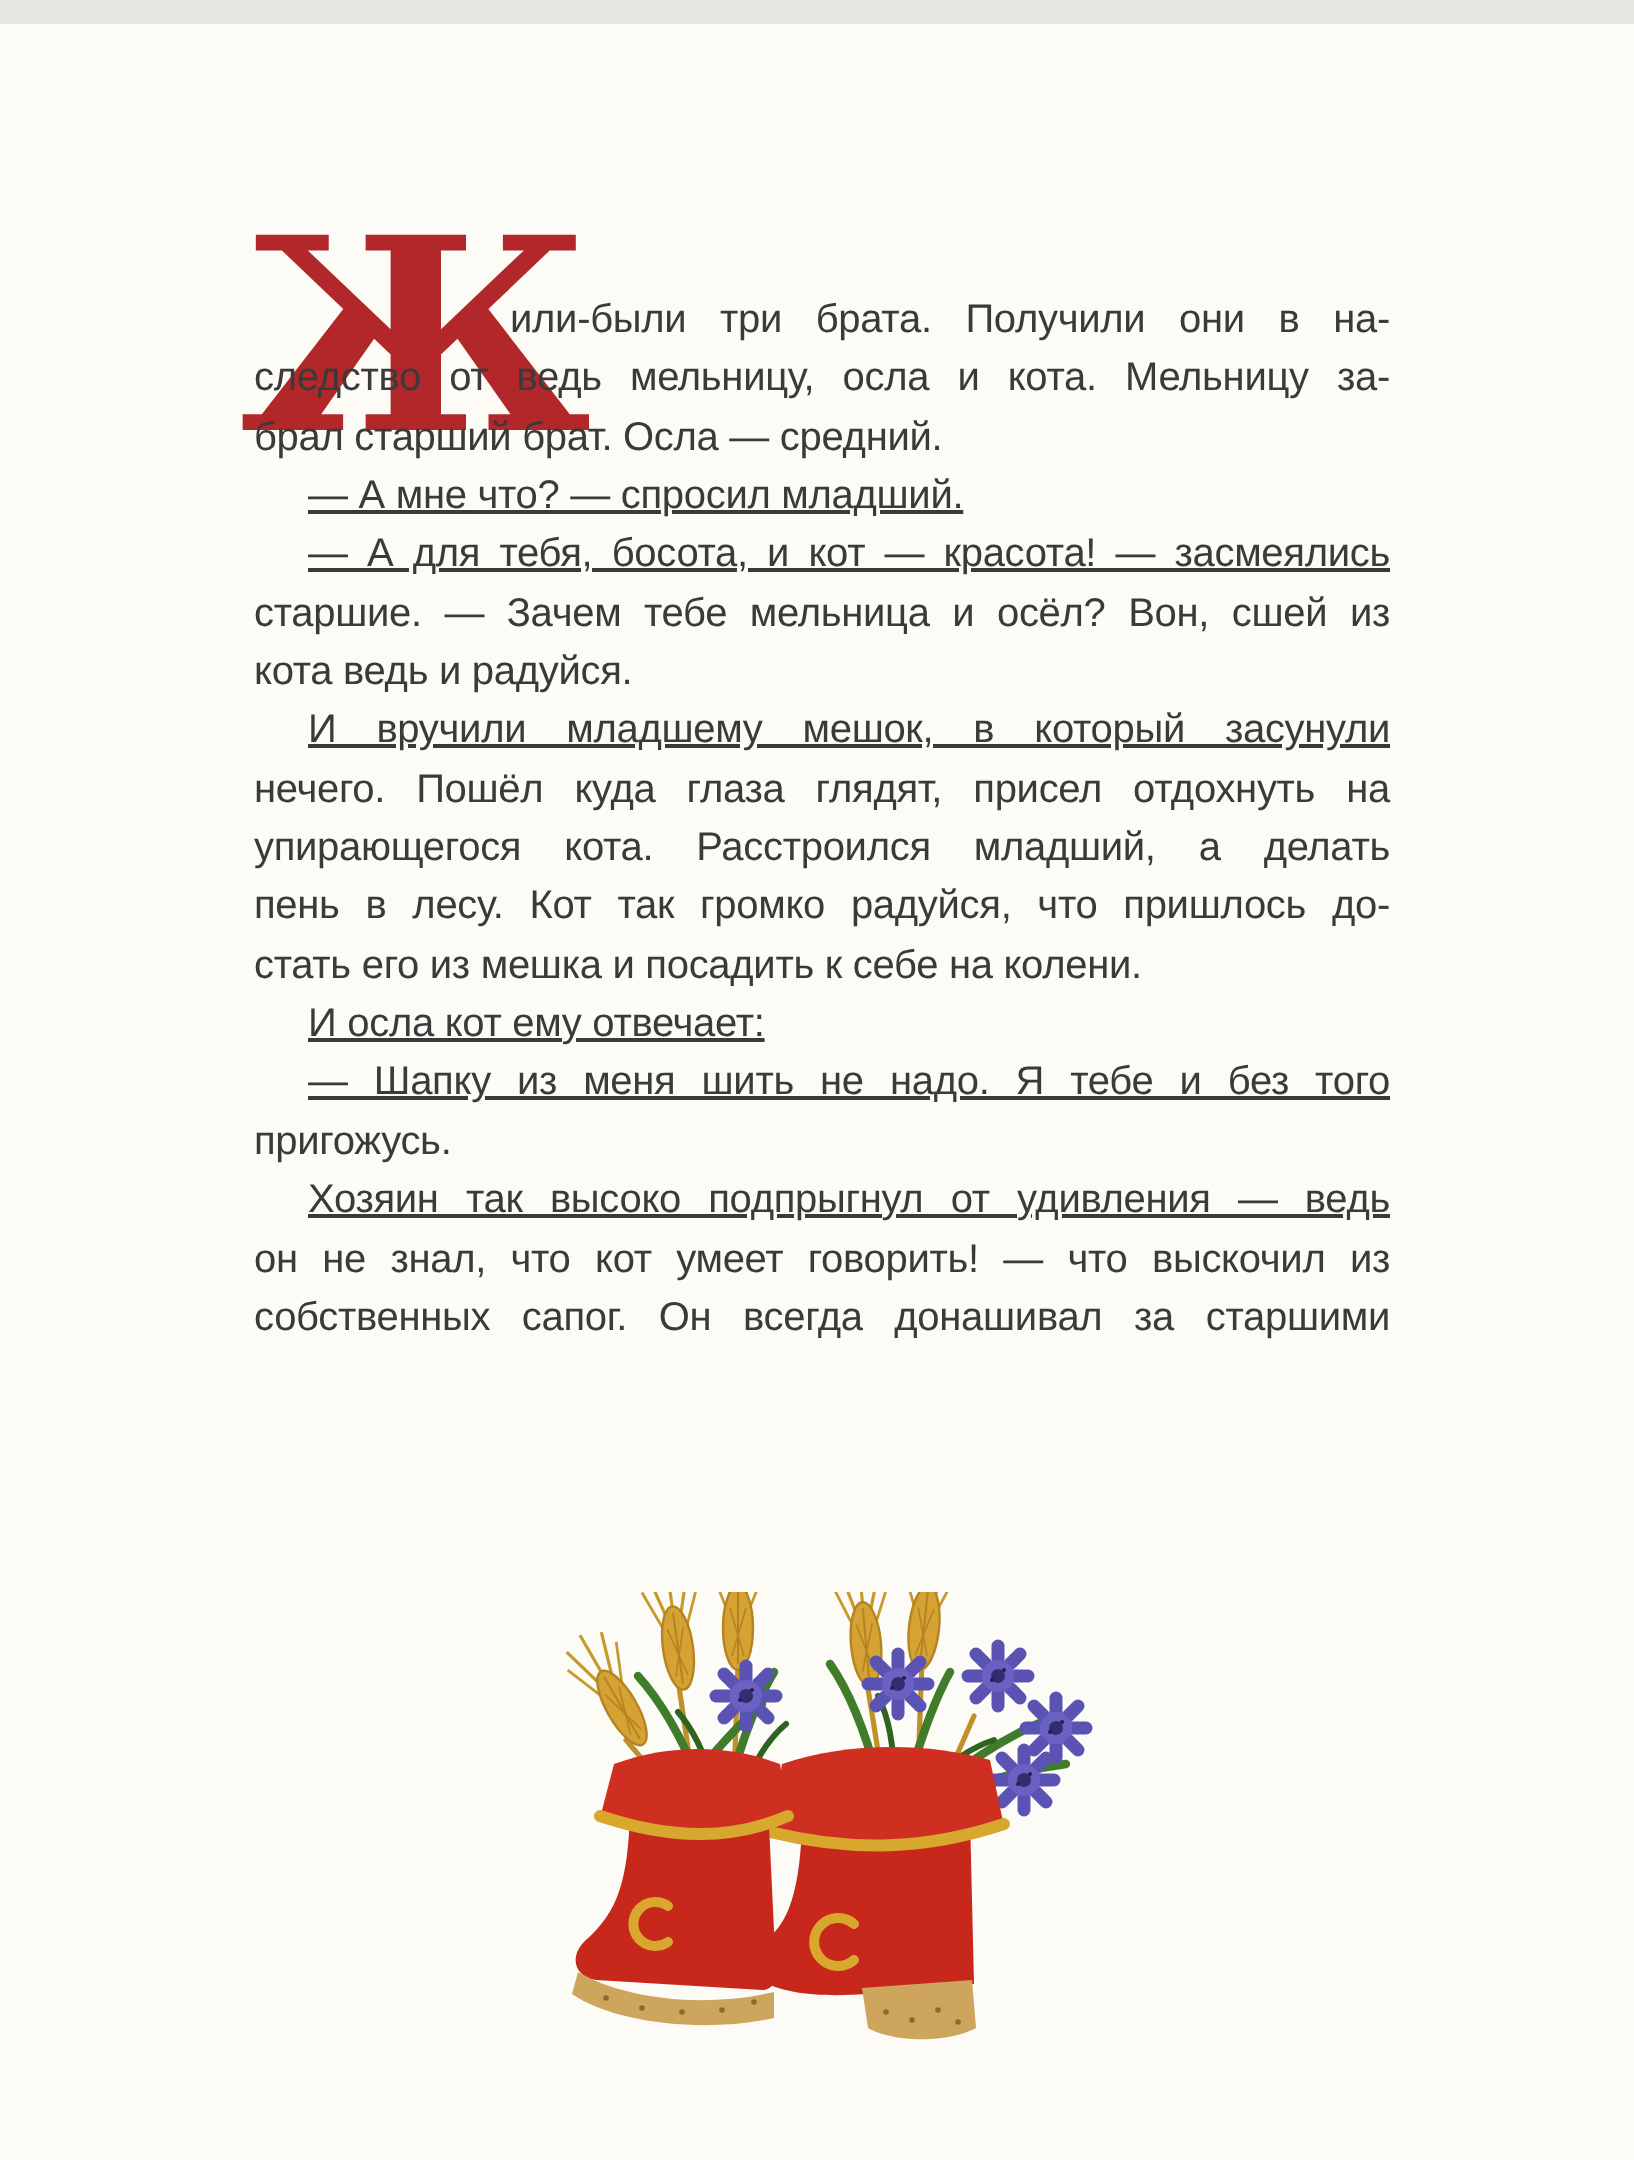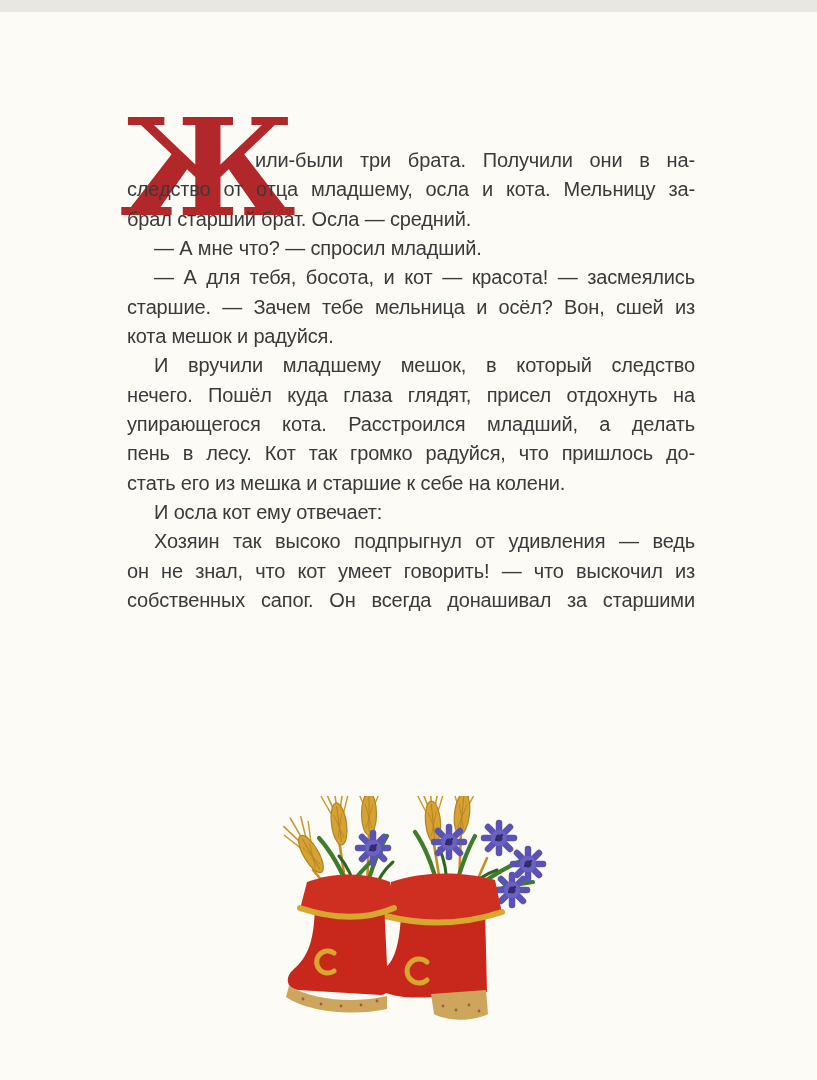--- a/index.html
+++ b/index.html
@@ -34,66 +34,70 @@
     height:29.35px;
     line-height:29.35px;
     white-space:nowrap;
     overflow:visible;
   }
   .j{
     white-space:normal;
     text-align:justify;
     text-align-last:justify;
   }
-  .ind{ text-indent:27px; }
+  .ind{ text-indent:27px;text-decoration:underline; }
   .dropline{ margin-left:128px; }
   .illustration{
     position:absolute;
     left:281px; top:784px;
     width:274px; height:236px;
   }
 </style>
 </head>
 <body>
 
 <div class="page">
 
   <div class="dropcap">Ж</div>
 
   <div class="textblock">
 
     <div>
       <div class="line j dropline">или-были три брата. Получили они в на-</div>
-      <div class="line j">следство от отца младшему, осла и кота. Мельницу за-</div>
+      <div class="line j">следство от ведь мельницу, осла и кота. Мельницу за-</div>
       <div class="line">брал старший брат. Осла — средний.</div>
     </div>
 
     <div>
       <div class="line ind">— А мне что? — спросил младший.</div>
     </div>
 
     <div>
       <div class="line j ind">— А для тебя, босота, и кот — красота! — засмеялись</div>
       <div class="line j">старшие. — Зачем тебе мельница и осёл? Вон, сшей из</div>
-      <div class="line">кота мешок и радуйся.</div>
-    </div>
-
-    <div>
-      <div class="line j ind">И вручили младшему мешок, в который следство</div>
+      <div class="line">кота ведь и радуйся.</div>
+    </div>
+
+    <div>
+      <div class="line j ind">И вручили младшему мешок, в который засунули</div>
       <div class="line j">нечего. Пошёл куда глаза глядят, присел отдохнуть на</div>
       <div class="line j">упирающегося кота. Расстроился младший, а делать</div>
       <div class="line j">пень в лесу. Кот так громко радуйся, что пришлось до-</div>
-      <div class="line">стать его из мешка и старшие к себе на колени.</div>
+      <div class="line">стать его из мешка и посадить к себе на колени.</div>
     </div>
 
 
     <div>
       <div class="line ind">И осла кот ему отвечает:</div>
     </div>
 
+    <div>
+      <div class="line j ind">— Шапку из меня шить не надо. Я тебе и без того</div>
+      <div class="line">пригожусь.</div>
+    </div>
 
     <div>
       <div class="line j ind">Хозяин так высоко подпрыгнул от удивления — ведь</div>
       <div class="line j">он не знал, что кот умеет говорить! — что выскочил из</div>
       <div class="line j">собственных сапог. Он всегда донашивал за старшими</div>
     </div>
 
   </div>
 
   <svg class="illustration" viewBox="0 0 274 236" xmlns="http://www.w3.org/2000/svg" aria-hidden="true">

